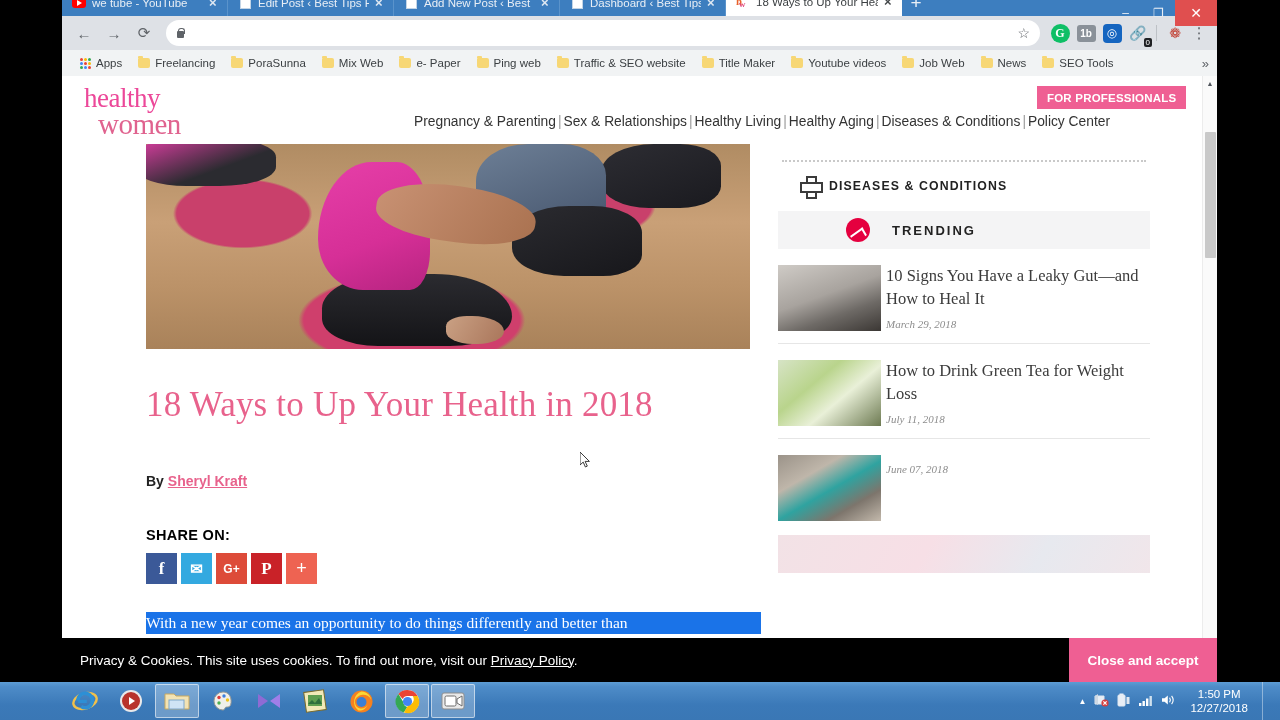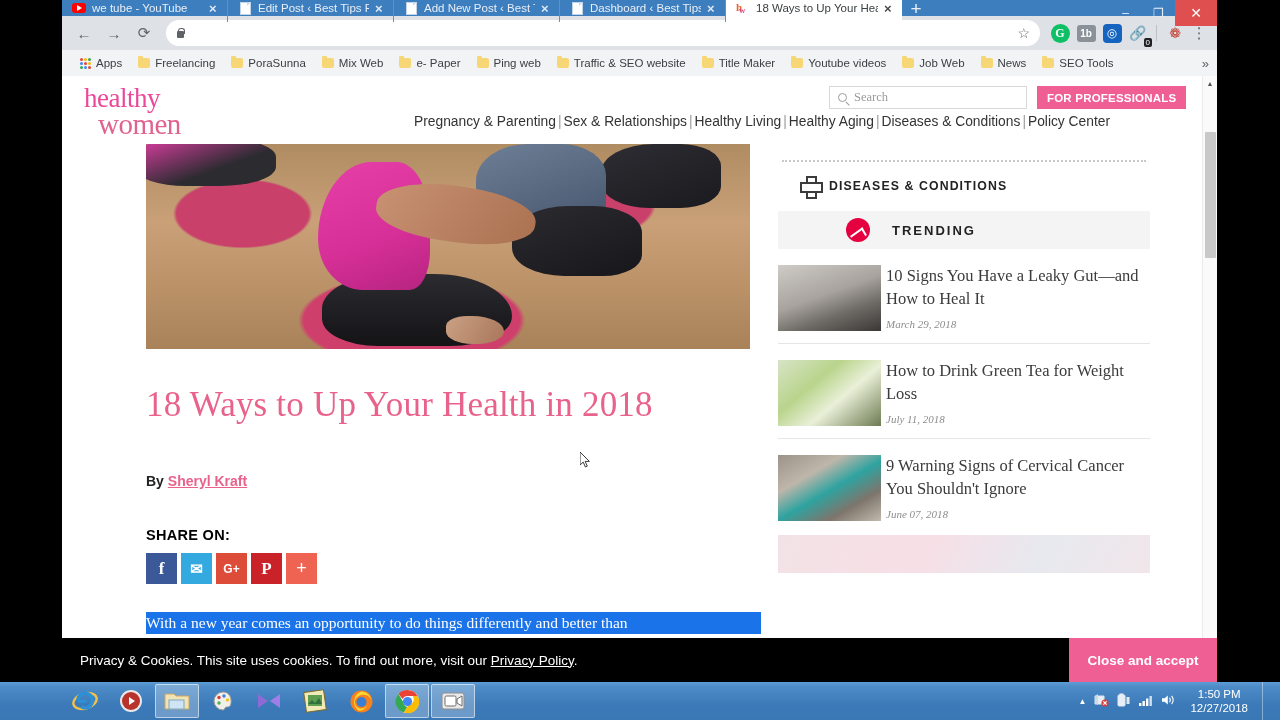--- a/index.html
+++ b/index.html
@@ -12,21 +12,21 @@
   #root { position: relative; width: 1280px; height: 720px; background: #000; }
 
   
   .chrome-window {
     position: absolute; left: 62px; top: 0; width: 1155px; height: 682px;
     background: #dee1e6; overflow: hidden;
   }
   
   .tabstrip {
     position: relative; height: 16px; background: #3d7ebf;
-    display: flex; align-items: center;
+    display: flex; align-items: flex-end;
   }
   .tab {
     position: relative; height: 27px; width: 166px;
     display: flex; align-items: center; gap: 6px;
     padding: 0 6px 0 10px; font-size: 11.5px; color: #e8eef5;
     border-right: 1px solid #5a93cb;
   }
   .tab.active {
     background: #fff; color: #3c4043;
     border-radius: 7px 7px 0 0; height: 29px; border-right: none;
@@ -374,24 +374,20 @@
     </div>
 
     <div class="viewport">
 
       <div class="site-header">
         <div class="logo">
           <span class="l1">healthy</span>
           <span class="l2">women</span>
         </div>
 
-        <div class="searchbox">
-          <span class="mag"></span>
-          <span title="Search">Search</span>
-        </div>
 
         <div class="pro-btn">FOR PROFESSIONALS</div>
 
         <div class="nav">
           <span>Pregnancy &amp; Parenting</span><span class="sep">|</span><span>Sex &amp; Relationships</span><span class="sep">|</span><span>Healthy Living</span><span class="sep">|</span><span>Healthy Aging</span><span class="sep">|</span><span>Diseases &amp; Conditions</span><span class="sep">|</span><span>Policy Center</span>
         </div>
       </div>
 
       <div class="cols">
 
@@ -452,21 +448,20 @@
             <div class="tr-thumb t2"></div>
             <div class="tr-txt">
               <div class="tr-title">How to Drink Green Tea for Weight Loss</div>
               <div class="tr-date">July 11, 2018</div>
             </div>
           </div>
 
           <div class="tr-item">
             <div class="tr-thumb t3"></div>
             <div class="tr-txt">
-              <div class="tr-title">9 Warning Signs of Cervical Cancer You Shouldn't Ignore</div>
               <div class="tr-date">June 07, 2018</div>
             </div>
           </div>
 
           <div class="tr-partial"></div>
         </div>
       </div>
 
       <div class="pscroll">
         <div class="up">▲</div>

